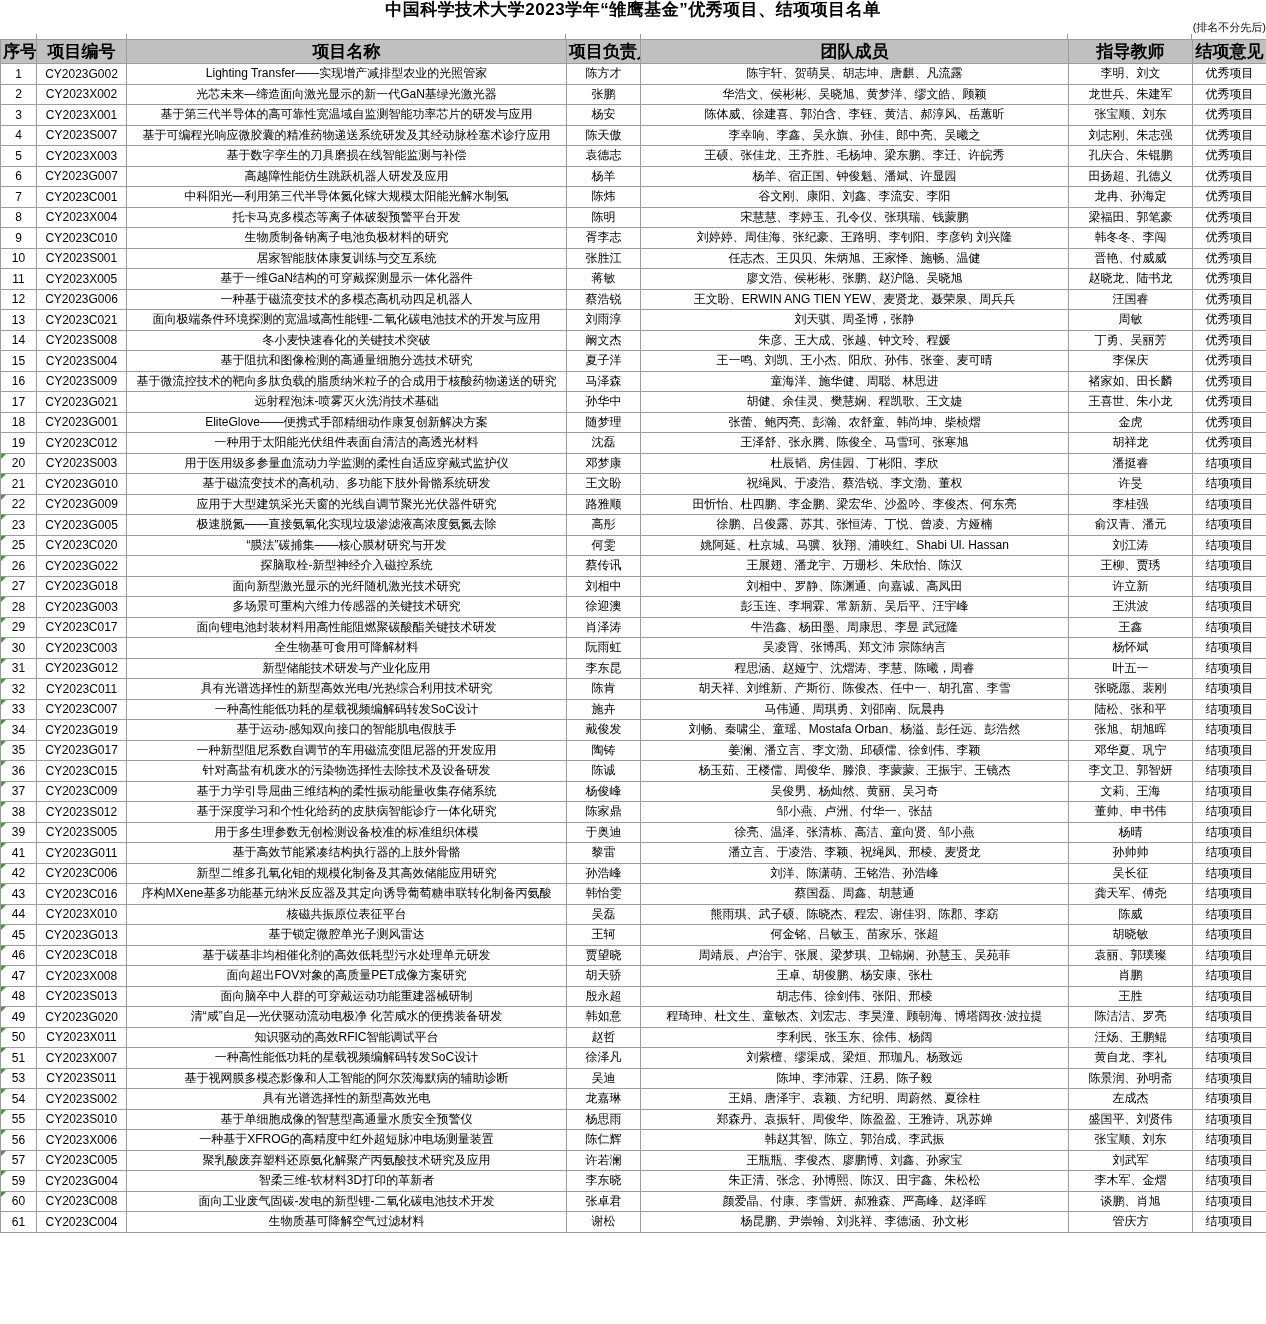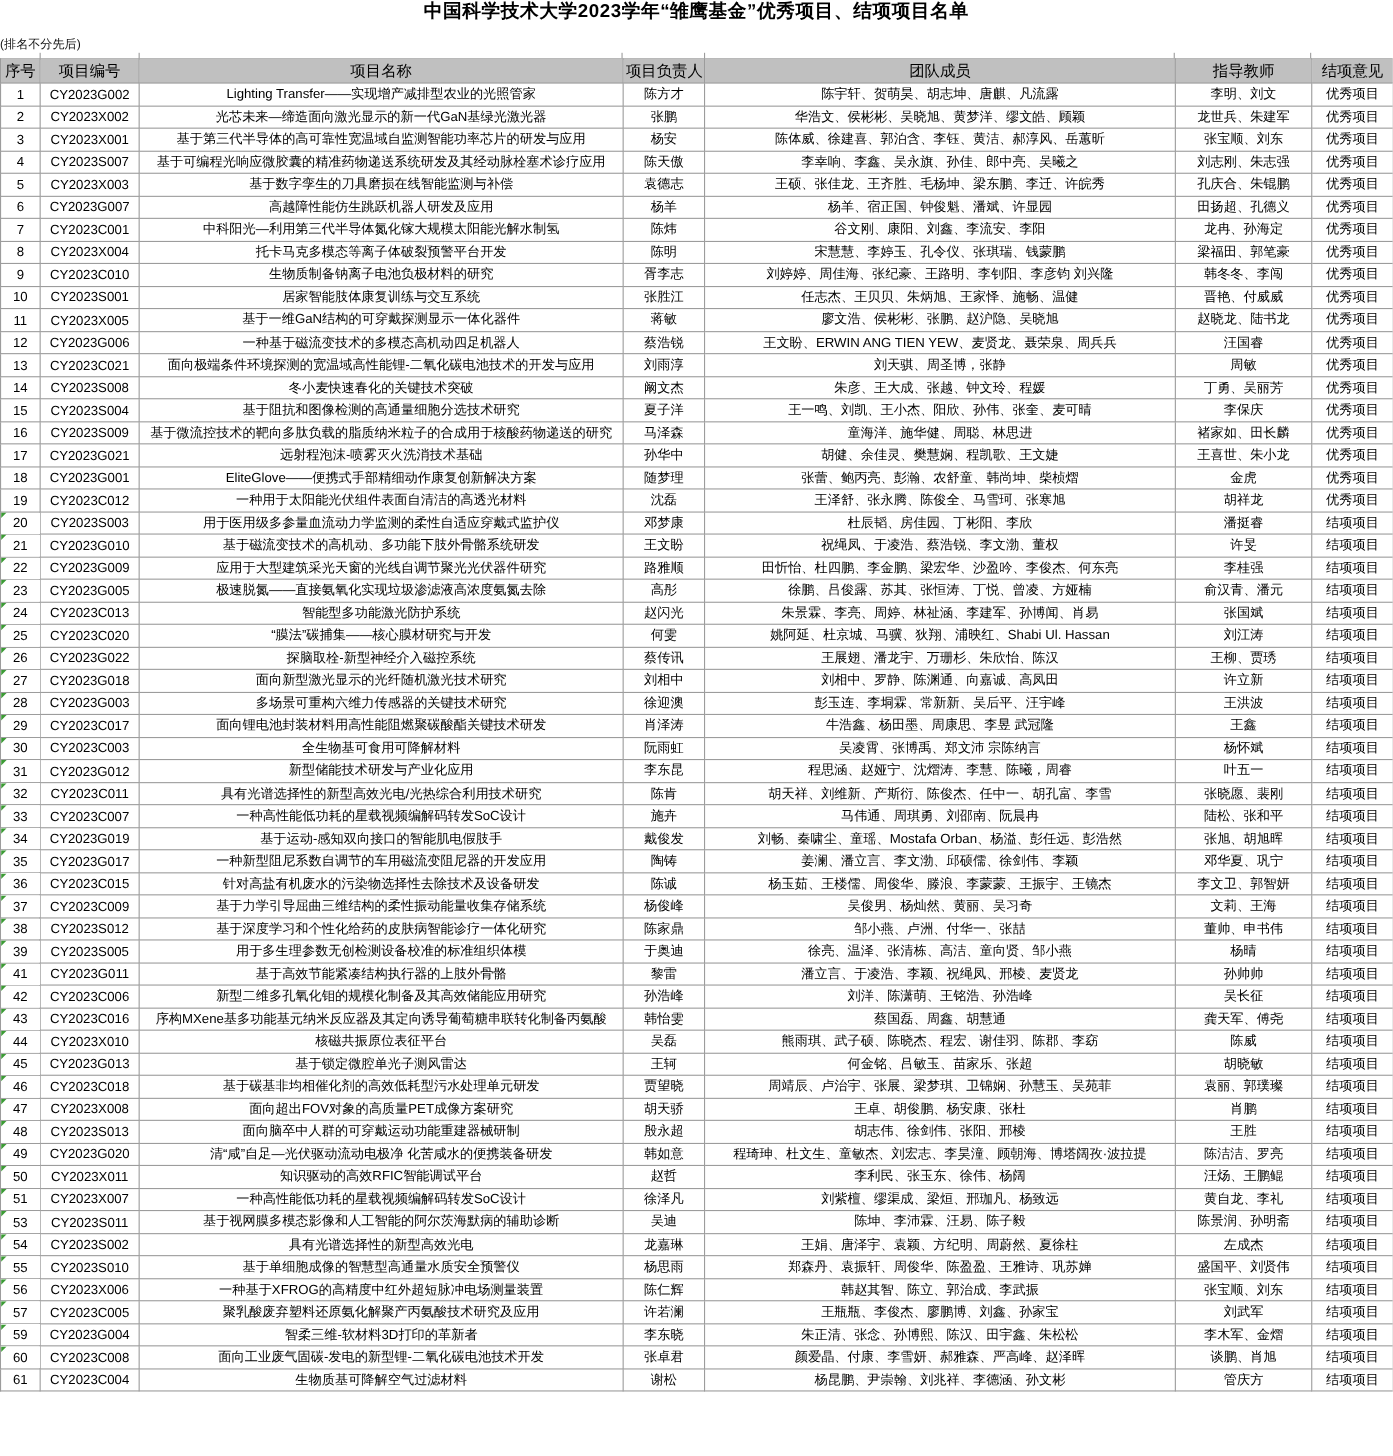--- a/index.html
+++ b/index.html
@@ -5,34 +5,34 @@
   html,body { margin:0; padding:0; }
   body {
     width:1266px; height:1324px; background:#ffffff; overflow:hidden;
     font-family:"Liberation Sans","DejaVu Sans",sans-serif; color:#000;
   }
   .title {
     text-align:center; font-weight:bold; font-size:17px; line-height:20px;
     padding-top:0; letter-spacing:0.5px;
   }
   .subtitle {
-    text-align:left; font-size:11px; line-height:14px; margin-top:14px; color:#111;
+    text-align:right; font-size:11px; line-height:14px; margin-top:0; color:#111;
   }
   .pre-header { display:flex; height:5px; width:1266px; }
   .pre-header .gapcell { border-right:1px solid #9c9c9c; }
   .pre-header .gapcell:last-child { border-right:none; }
   table.sheet {
     border-collapse:collapse; table-layout:fixed; width:1266px;
   }
   table.sheet th, table.sheet td {
     border:1px solid #9c9c9c; padding:0 2px; text-align:center; vertical-align:middle;
     white-space:nowrap; overflow:hidden; font-size:12px;
   }
   table.sheet th {
-    background:#c0c0c0; font-weight:normal; height:21px; font-size:14px;
+    background:#c0c0c0; font-weight:bold; height:21px; font-size:17px;
   }
   table.sheet td { height:19.5px; background:#ffffff; }
   td.flagged { position:relative; }
   td.flagged::before {
     content:""; position:absolute; top:0; left:0; width:0; height:0;
     border-top:5px solid #3c9b35; border-right:5px solid transparent;
   }
   col.c0 { width:36px; }
   col.c1 { width:90px; }
   col.c2 { width:440px; }
@@ -280,29 +280,20 @@
       <tr>
         <td class="flagged">23<span></span></td>
         <td>CY2023G005</td>
         <td>极速脱氮——直接氨氧化实现垃圾渗滤液高浓度氨氮去除</td>
         <td>高彤</td>
         <td>徐鹏、吕俊露、苏其、张恒涛、丁悦、曾凌、方娅楠</td>
         <td>俞汉青、潘元</td>
         <td>结项项目</td>
       </tr>
       <tr>
-        <td class="flagged">24<span></span></td>
-        <td>CY2023C013</td>
-        <td>智能型多功能激光防护系统</td>
-        <td>赵闪光</td>
-        <td>朱景霖、李亮、周婷、林祉涵、李建军、孙博闻、肖易</td>
-        <td>张国斌</td>
-        <td>结项项目</td>
-      </tr>
-      <tr>
         <td class="flagged">25<span></span></td>
         <td>CY2023C020</td>
         <td>“膜法”碳捕集——核心膜材研究与开发</td>
         <td>何雯</td>
         <td>姚阿延、杜京城、马骥、狄翔、浦映红、Shabi Ul. Hassan</td>
         <td>刘江涛</td>
         <td>结项项目</td>
       </tr>
       <tr>
         <td class="flagged">26<span></span></td>

